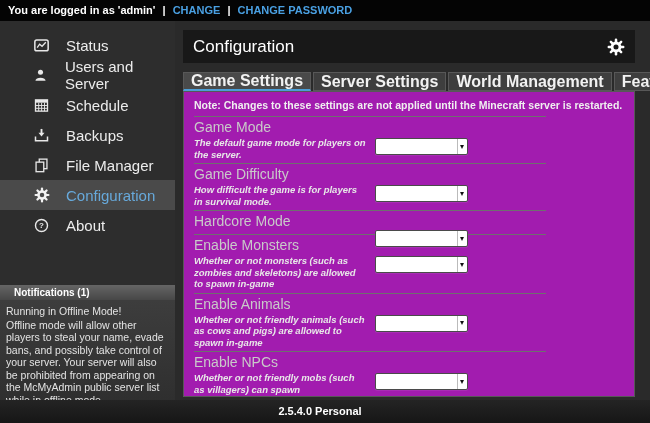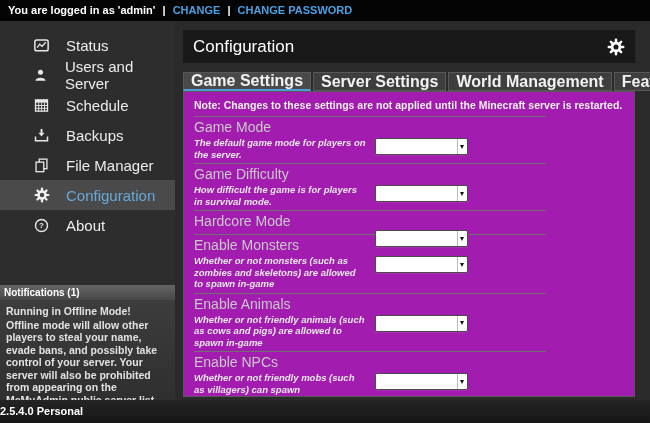--- a/index.html
+++ b/index.html
@@ -24,26 +24,26 @@
   .menu { position:absolute; top:9px; left:0; right:0; }
   .menu-item {
     height:30px; display:flex; align-items:center;
     padding-left:32px; color:#ececec; font-size:15px; cursor:pointer;
   }
   .menu-item .mi-icon { width:19px; height:17px; margin-right:15px; color:#e8e8e8; display:inline-flex; align-items:center; justify-content:center; }
   .menu-item.active { background:#4a4a4a; color:#67a9db; }
   .notif-header {
     position:absolute; top:264px; left:0; right:0; height:15px;
     background:linear-gradient(#656565,#474747);
-    color:#fff; font-size:10px; font-weight:bold; line-height:15px; padding-left:4px;
+    color:#fff; font-size:10px; font-weight:bold; line-height:15px; padding-left:14px;
   }
   .notif-body {
     position:absolute; top:279px; left:0; right:0; bottom:0;
     background:linear-gradient(#3d3d3d,#2f2f2f);
-    padding:5px 6px; color:#e3e3e3; font-size:10.5px; font-weight:bold; line-height:12.5px;
+    padding:5px 6px; color:#e3e3e3; font-size:10.5px; font-weight:normal; line-height:12.5px;
   }
   .notif-title { margin-bottom:1px; }
   
   .main { position:absolute; left:175px; top:21px; right:0; bottom:23px; background:#2a2a2a; }
   .panel-header {
     position:absolute; left:8px; top:9px; width:452px; height:33px;
     background:#181818; display:flex; align-items:center; padding:0 10px;
   }
   .panel-title { color:#fff; font-size:17px; flex:1; }
   .panel-gear { color:#fff; display:inline-flex; }
@@ -70,21 +70,21 @@
     display:flex; align-items:center; cursor:pointer;
     box-shadow:0 1px 0 rgba(255,255,255,0.08);
   }
   .select-value { flex:1; font-size:10px; color:#000; padding-left:3px; }
   .select-arrow { font-size:8px; color:#111; padding-right:3px; line-height:1; border-left:1px solid #bbb; padding-left:2px; align-self:stretch; display:flex; align-items:center; }
   
   .footer {
     position:absolute; left:0; bottom:0; width:650px; height:23px;
     background:linear-gradient(#242424,#161616);
     color:#fff; font-size:11px; font-weight:bold; line-height:23px;
-    text-align:left; padding-right:10px;
+    text-align:center; padding-right:10px;
   }
   svg { display:block; }
 </style>
 </head>
 <body>
 
 <div class="topbar">
   <span>You are logged in as 'admin'</span>
   <span class="tsep">|</span>
   <a>CHANGE</a>

